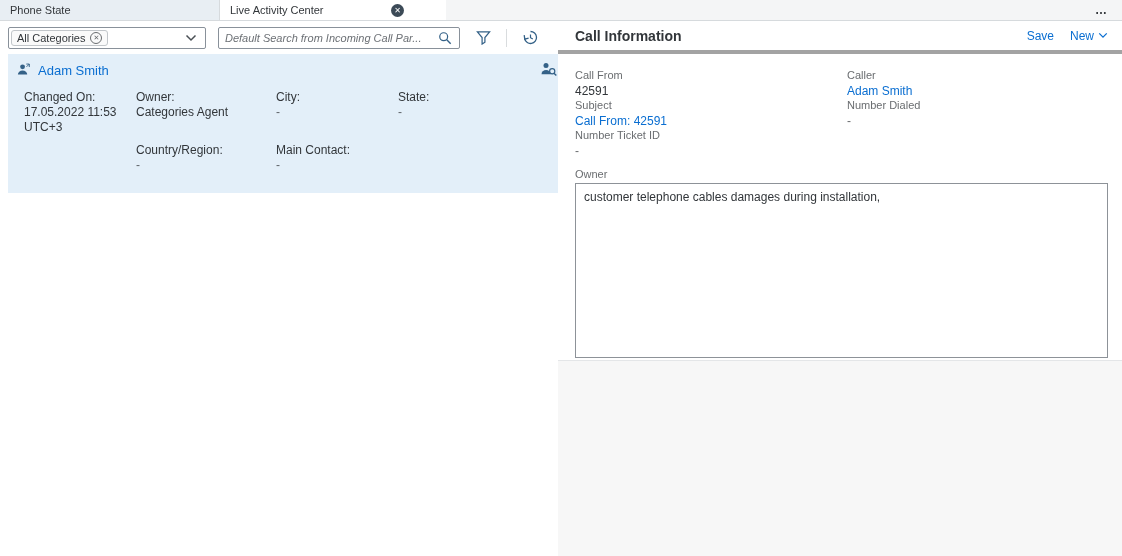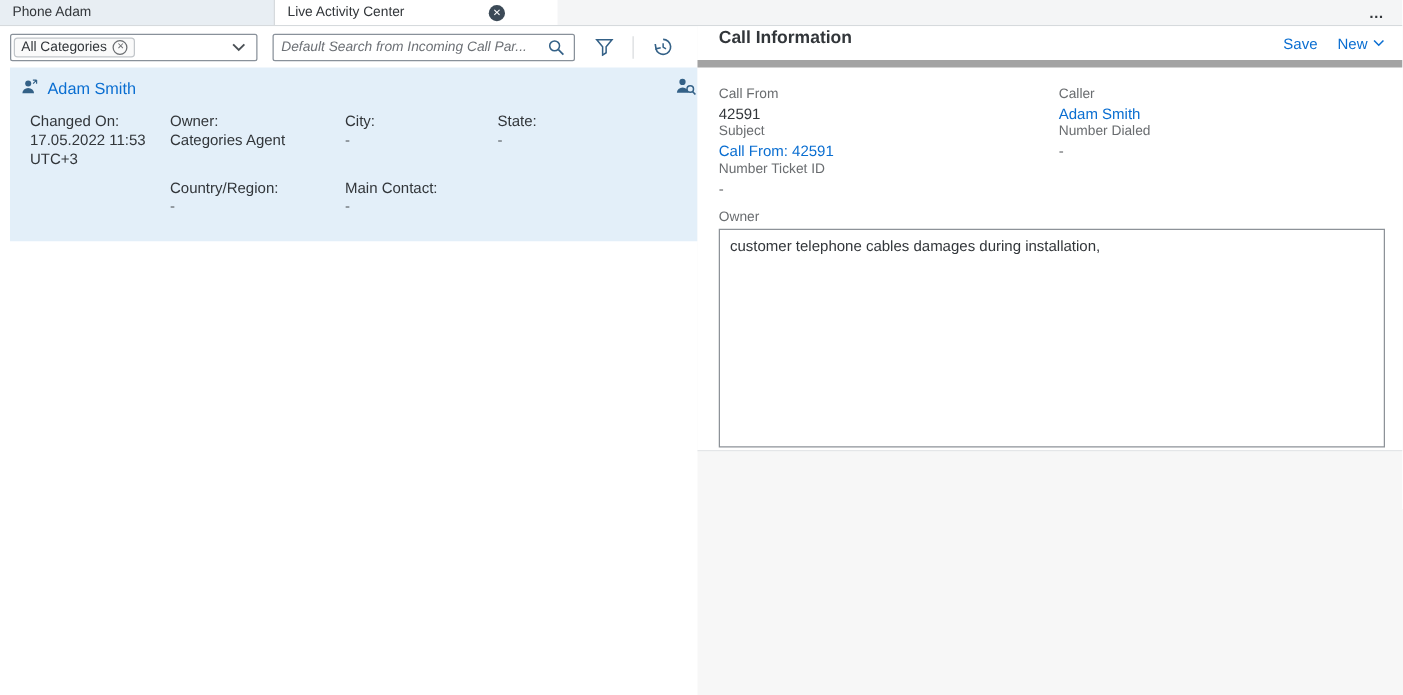--- a/index.html
+++ b/index.html
@@ -35,40 +35,40 @@
   .cc-grid{display:grid;grid-template-columns:112px 140px 122px 1fr;padding:6px 8px 12px 16px}
   .cc-cell{padding-right:8px;padding-bottom:8px}
   .cc-cell.row2-col2{grid-column:2}
   .cc-label{font-size:12px;color:#32363a;line-height:15px}
   .cc-value{font-size:12px;color:#32363a;line-height:15px}
   .cc-value.muted{color:#5f6469}
 
   
   .right-panel{position:absolute;top:21px;left:558px;width:564px;height:535px;background:#f7f7f7}
   .form-card{position:absolute;top:0;left:0;width:100%;height:340px;background:#fff;border-bottom:1px solid #e4e6e8}
-  .fc-header{display:flex;padding:0 14px 0 17px;height:33px;border-bottom:6px solid #a3a3a3}
+  .fc-header{display:flex;align-items:center;padding:0 14px 0 17px;height:33px;border-bottom:4px solid #a3a3a3}
   .fc-title{font-size:14px;font-weight:700;color:#32363a}
   .fc-actions{margin-left:auto;display:flex;align-items:center;gap:16px}
   .fc-link{font-size:12px;color:#0a6ed1;text-decoration:none;display:flex;align-items:center;gap:4px;cursor:pointer}
   .fc-grid{display:grid;grid-template-columns:272px 1fr;padding:15px 16px 0 17px;row-gap:1px}
   .flabel{font-size:11px;color:#6a6d70;line-height:13px;margin-bottom:2px}
   .fval{font-size:12px;color:#32363a;line-height:14px}
   .fval.link{color:#0a6ed1;cursor:pointer}
   .fval.muted{color:#6a6d70}
   .notes{padding:10px 14px 0 17px}
   .notes textarea{width:100%;height:175px;border:1px solid #8d9298;background:#fff;font-family:inherit;font-size:12px;color:#32363a;padding:6px 8px;resize:none;outline:none;margin-top:2px;display:block}
 </style>
 </head>
 <body>
 
 <div class="app">
 
   <div class="tabbar">
     <div class="tab tab-inactive">
-      <span>Phone Adam</span>
+      <span>Phone State</span>
     </div>
     <div class="tab tab-active">
       <span>Live Activity Center</span>
       <span class="tab-close">✕</span>
     </div>
     <div class="tab-overflow">…</div>
   </div>
 
   <div class="left-panel">
 

